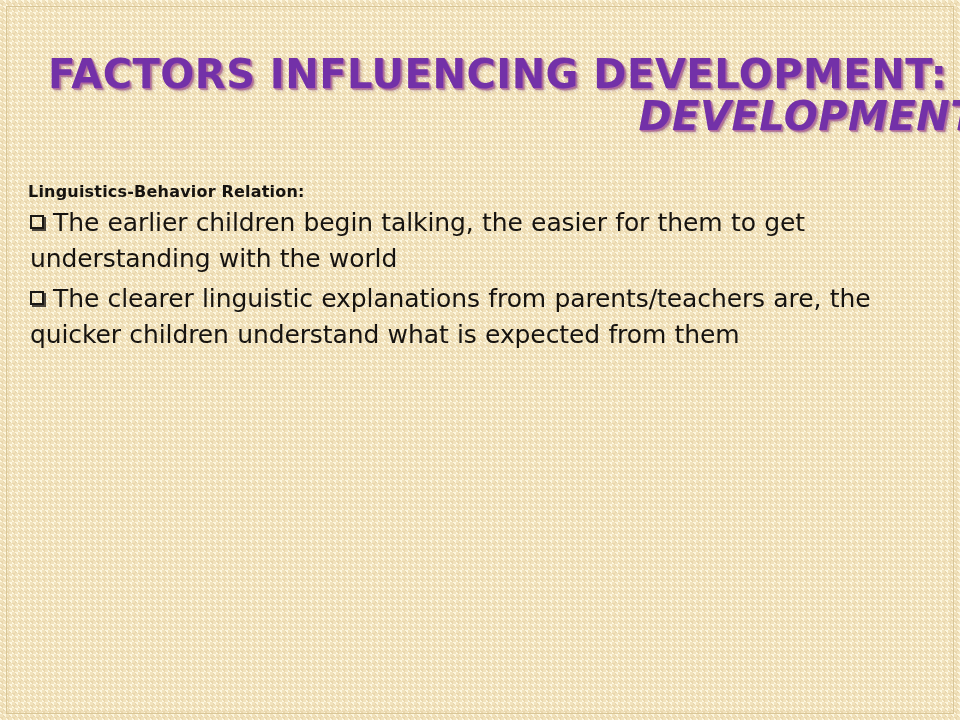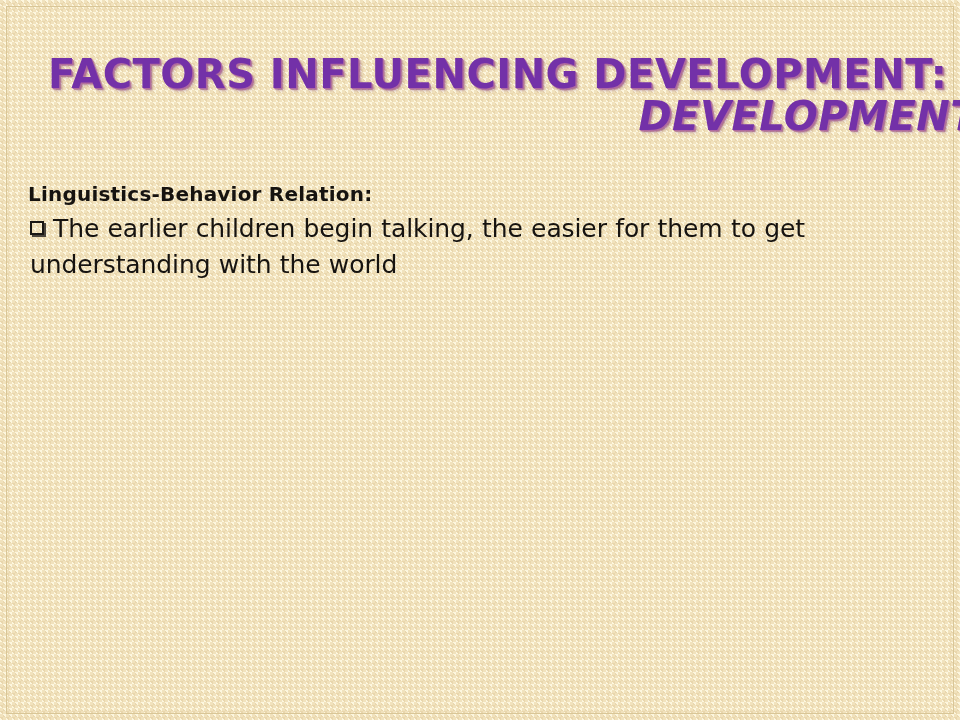--- a/index.html
+++ b/index.html
@@ -84,21 +84,21 @@
     line-height: 1.44;
   }
 
   .section {
     margin: 0;
     padding: 0;
   }
 
   .section-heading {
     font-weight: bold;
-    font-size: 20px;
+    font-size: 16px;
     letter-spacing: 0.2px;
     margin: 0;
     padding: 0;
     white-space: nowrap;
   }
 
   .bullet-para {
     margin: 0;
     padding: 2px;
     font-size: 25px;
@@ -135,19 +135,22 @@
 
   <div id="body-block">
 
     <div class="section">
       <p class="section-heading">Linguistics-Behavior Relation:</p>
 
       <p class="bullet-para">
         <span class="bullet-glyph"></span><span>The earlier children begin talking, the easier for them to get understanding with the world</span>
       </p>
 
+      <p class="bullet-para">
+        <span class="bullet-glyph"></span><span>The clearer linguistic explanations from parents/teachers are, the quicker children understand  what is expected from them</span>
+      </p>
     </div>
 
     <div class="section-gap"></div>
 
 
   </div>
 </div>
 
 </body></html>

